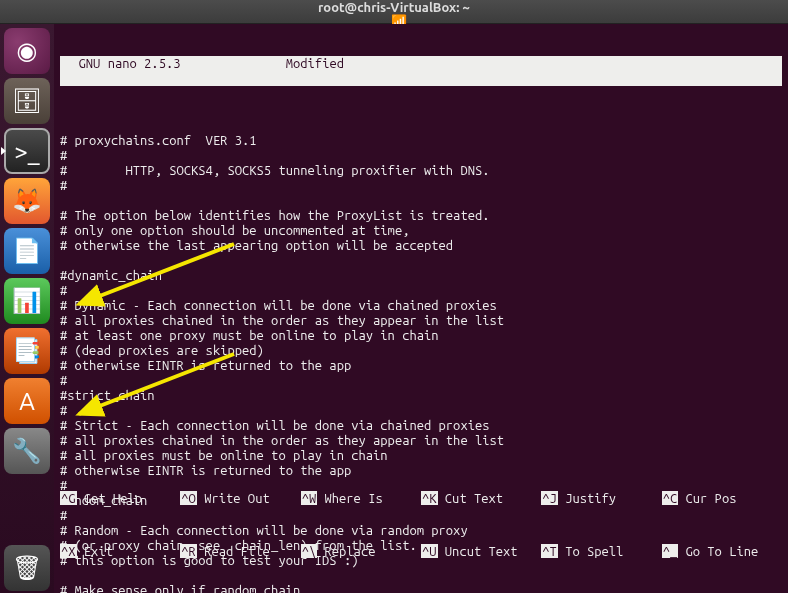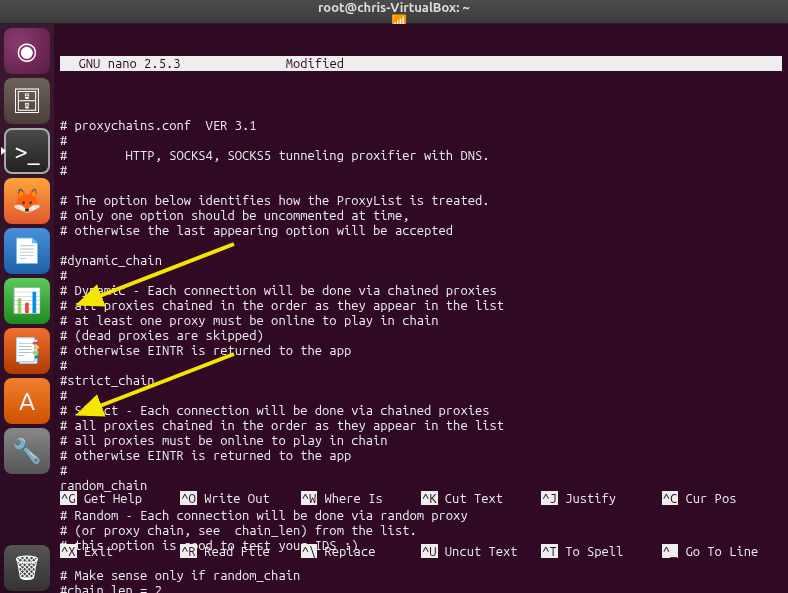--- a/index.html
+++ b/index.html
@@ -62,21 +62,21 @@
     font-family: "Ubuntu Mono", "DejaVu Sans Mono", monospace;
     font-size: 13px; line-height: 15px;
     color: #eee;
     padding: 2px 6px;
     white-space: pre;
   }
   .nano-title {
     background: #eeeeec; color: #300a24;
     display: flex; padding: 0 4px;
     font-family: "Ubuntu Mono", monospace;
-    height: 15px; line-height: 15px;
+    height: 30px; line-height: 15px;
     margin-bottom: 2px;
   }
   .nano-title .l { flex: 0 0 200px; }
   .nano-title .c { flex: 1 1 auto; text-align: center; }
   .nano-title .r { flex: 0 0 80px; text-align: right; }
 
   .file-body { position: relative; }
 
   .nano-footer {
     position: absolute; left: 6px; right: 6px; bottom: 4px;

